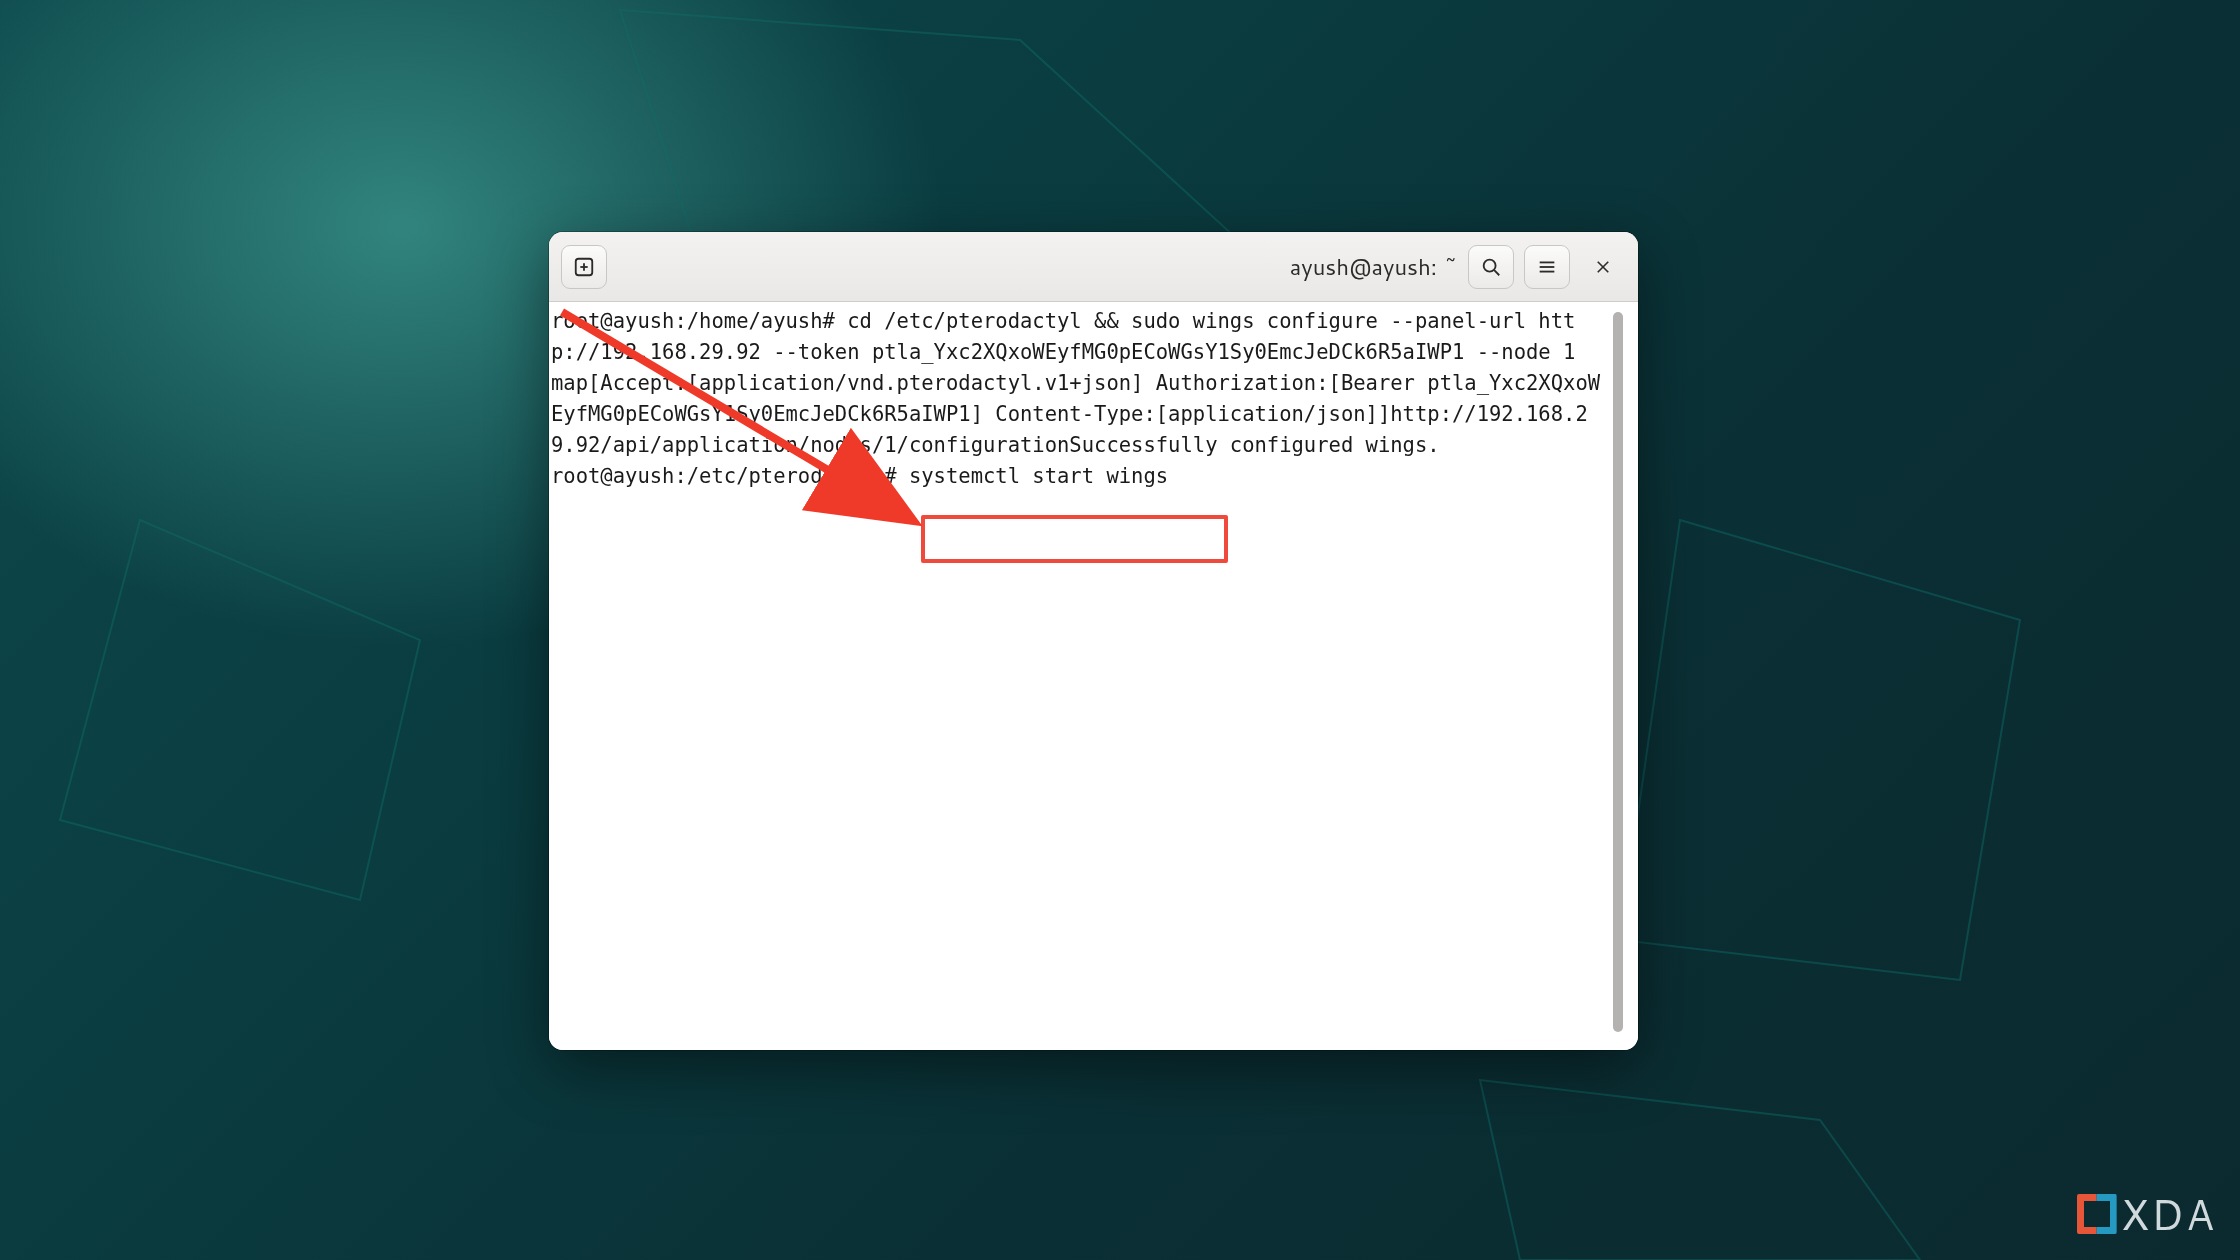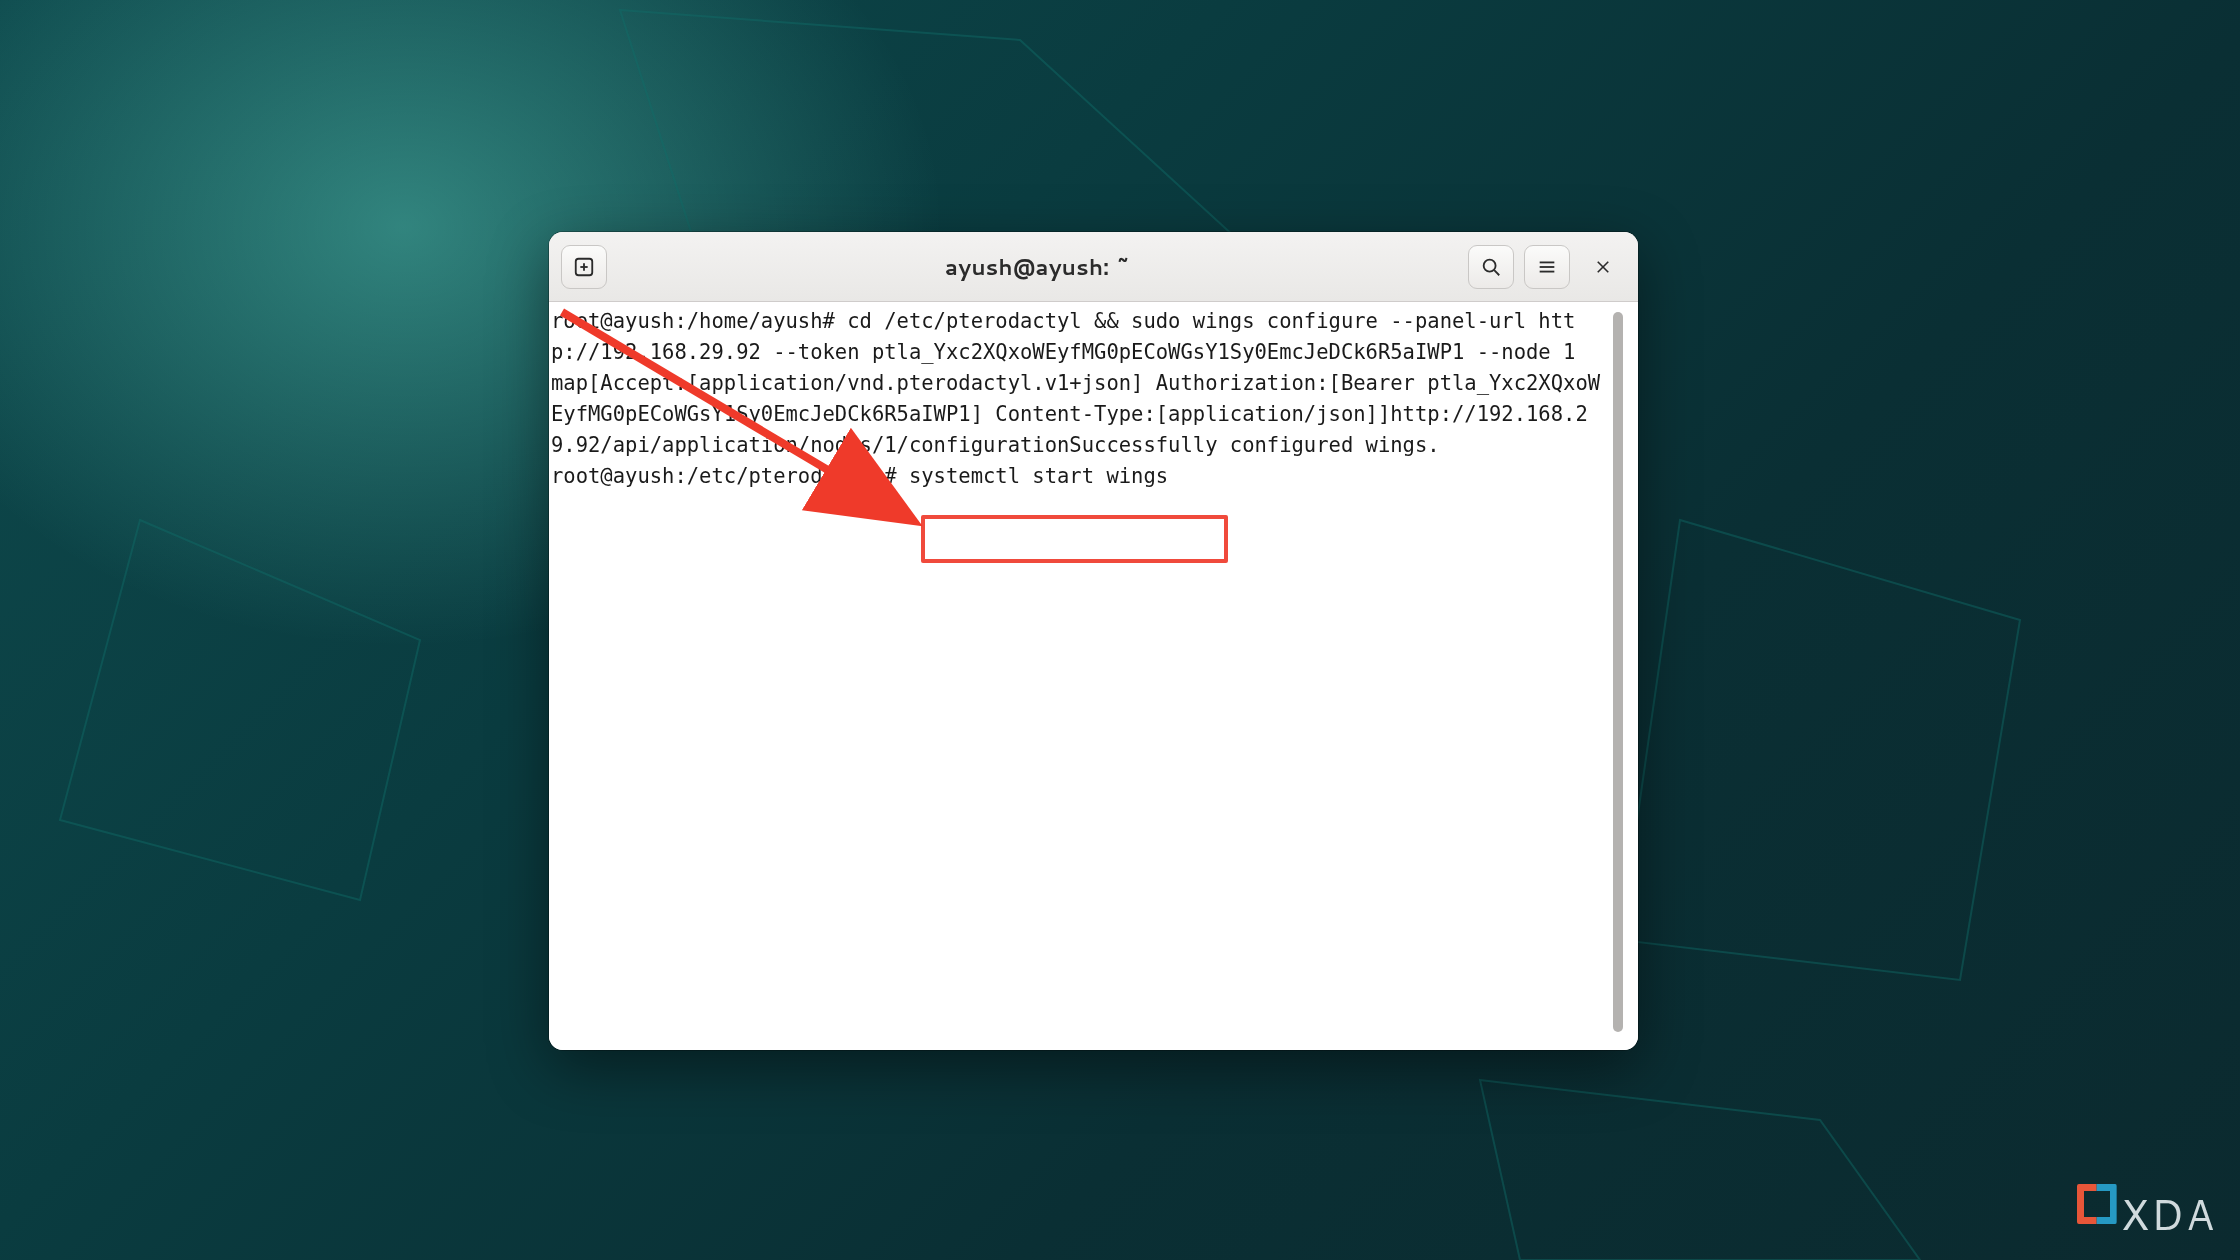--- a/index.html
+++ b/index.html
@@ -40,22 +40,22 @@
 }
 .tb-btn svg { width: 22px; height: 22px; stroke: #2b2b2b; stroke-width: 2; fill: none; }
 .tb-close {
   width: 46px; height: 44px;
   display: flex; align-items: center; justify-content: center;
   cursor: pointer;
   border-radius: 9px;
 }
 .tb-close svg { width: 18px; height: 18px; stroke: #2b2b2b; stroke-width: 2.2; fill: none; }
 .title-text {
-  flex: 1; text-align: center;
-  font-size: 22px; font-weight: 700; color: #2b2b2b;
+  flex: 1; text-align: right;
+  font-size: 22px; font-weight: 400; color: #2b2b2b;
 }
 .right-controls { display: flex; gap: 10px; align-items: center; }
 .terminal-body {
   flex: 1; position: relative;
   background: #ffffff;
   padding: 4px 12px 4px 0;
   display: flex;
 }
 .terminal-text {
   flex: 1;
@@ -86,21 +86,21 @@
   z-index: 20;
 }
 .annot-arrow {
   position: absolute;
   z-index: 21;
   pointer-events: none;
 }
 .watermark {
   position: absolute;
   right: 24px; bottom: 16px;
-  display: flex; align-items: flex-start; gap: 4px;
+  display: flex; align-items: center; gap: 4px;
   color: #d9dedf; opacity: 0.9;
   z-index: 5;
 }
 .watermark .logo-sq {
   width: 40px; height: 40px; position: relative;
 }
 .watermark .logo-sq .r, .watermark .logo-sq .c {
   position: absolute; width: 40px; height: 40px; border-radius: 2px;
 }
 .watermark .logo-sq .r { border: 7px solid #ff5b3a; clip-path: inset(0 50% 0 0); }

